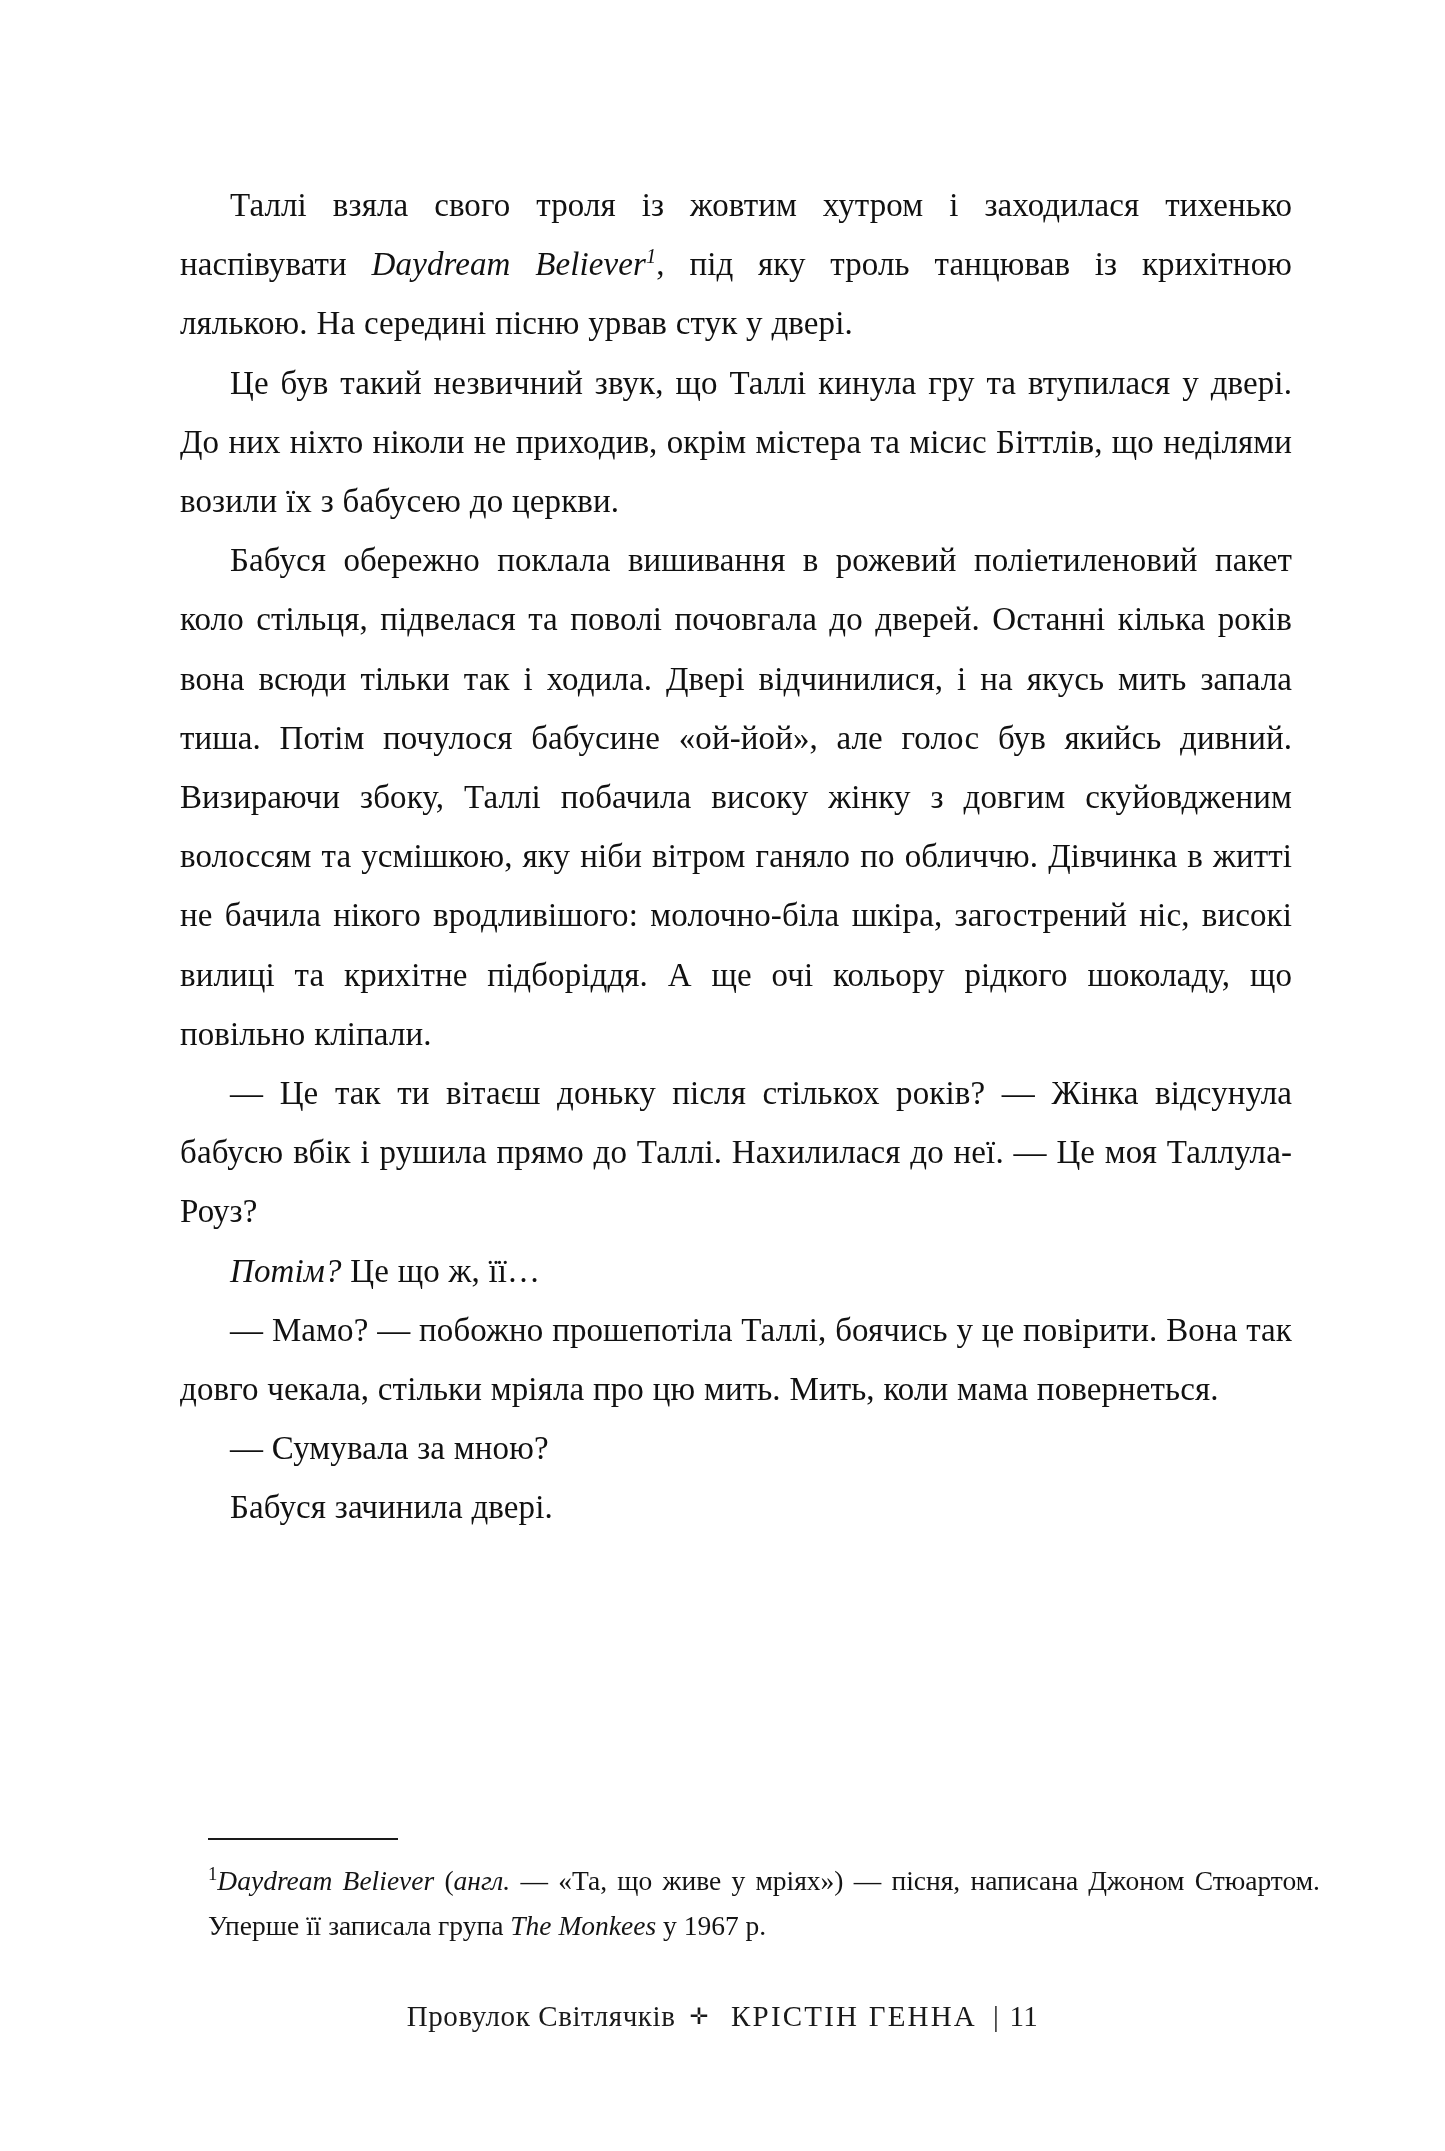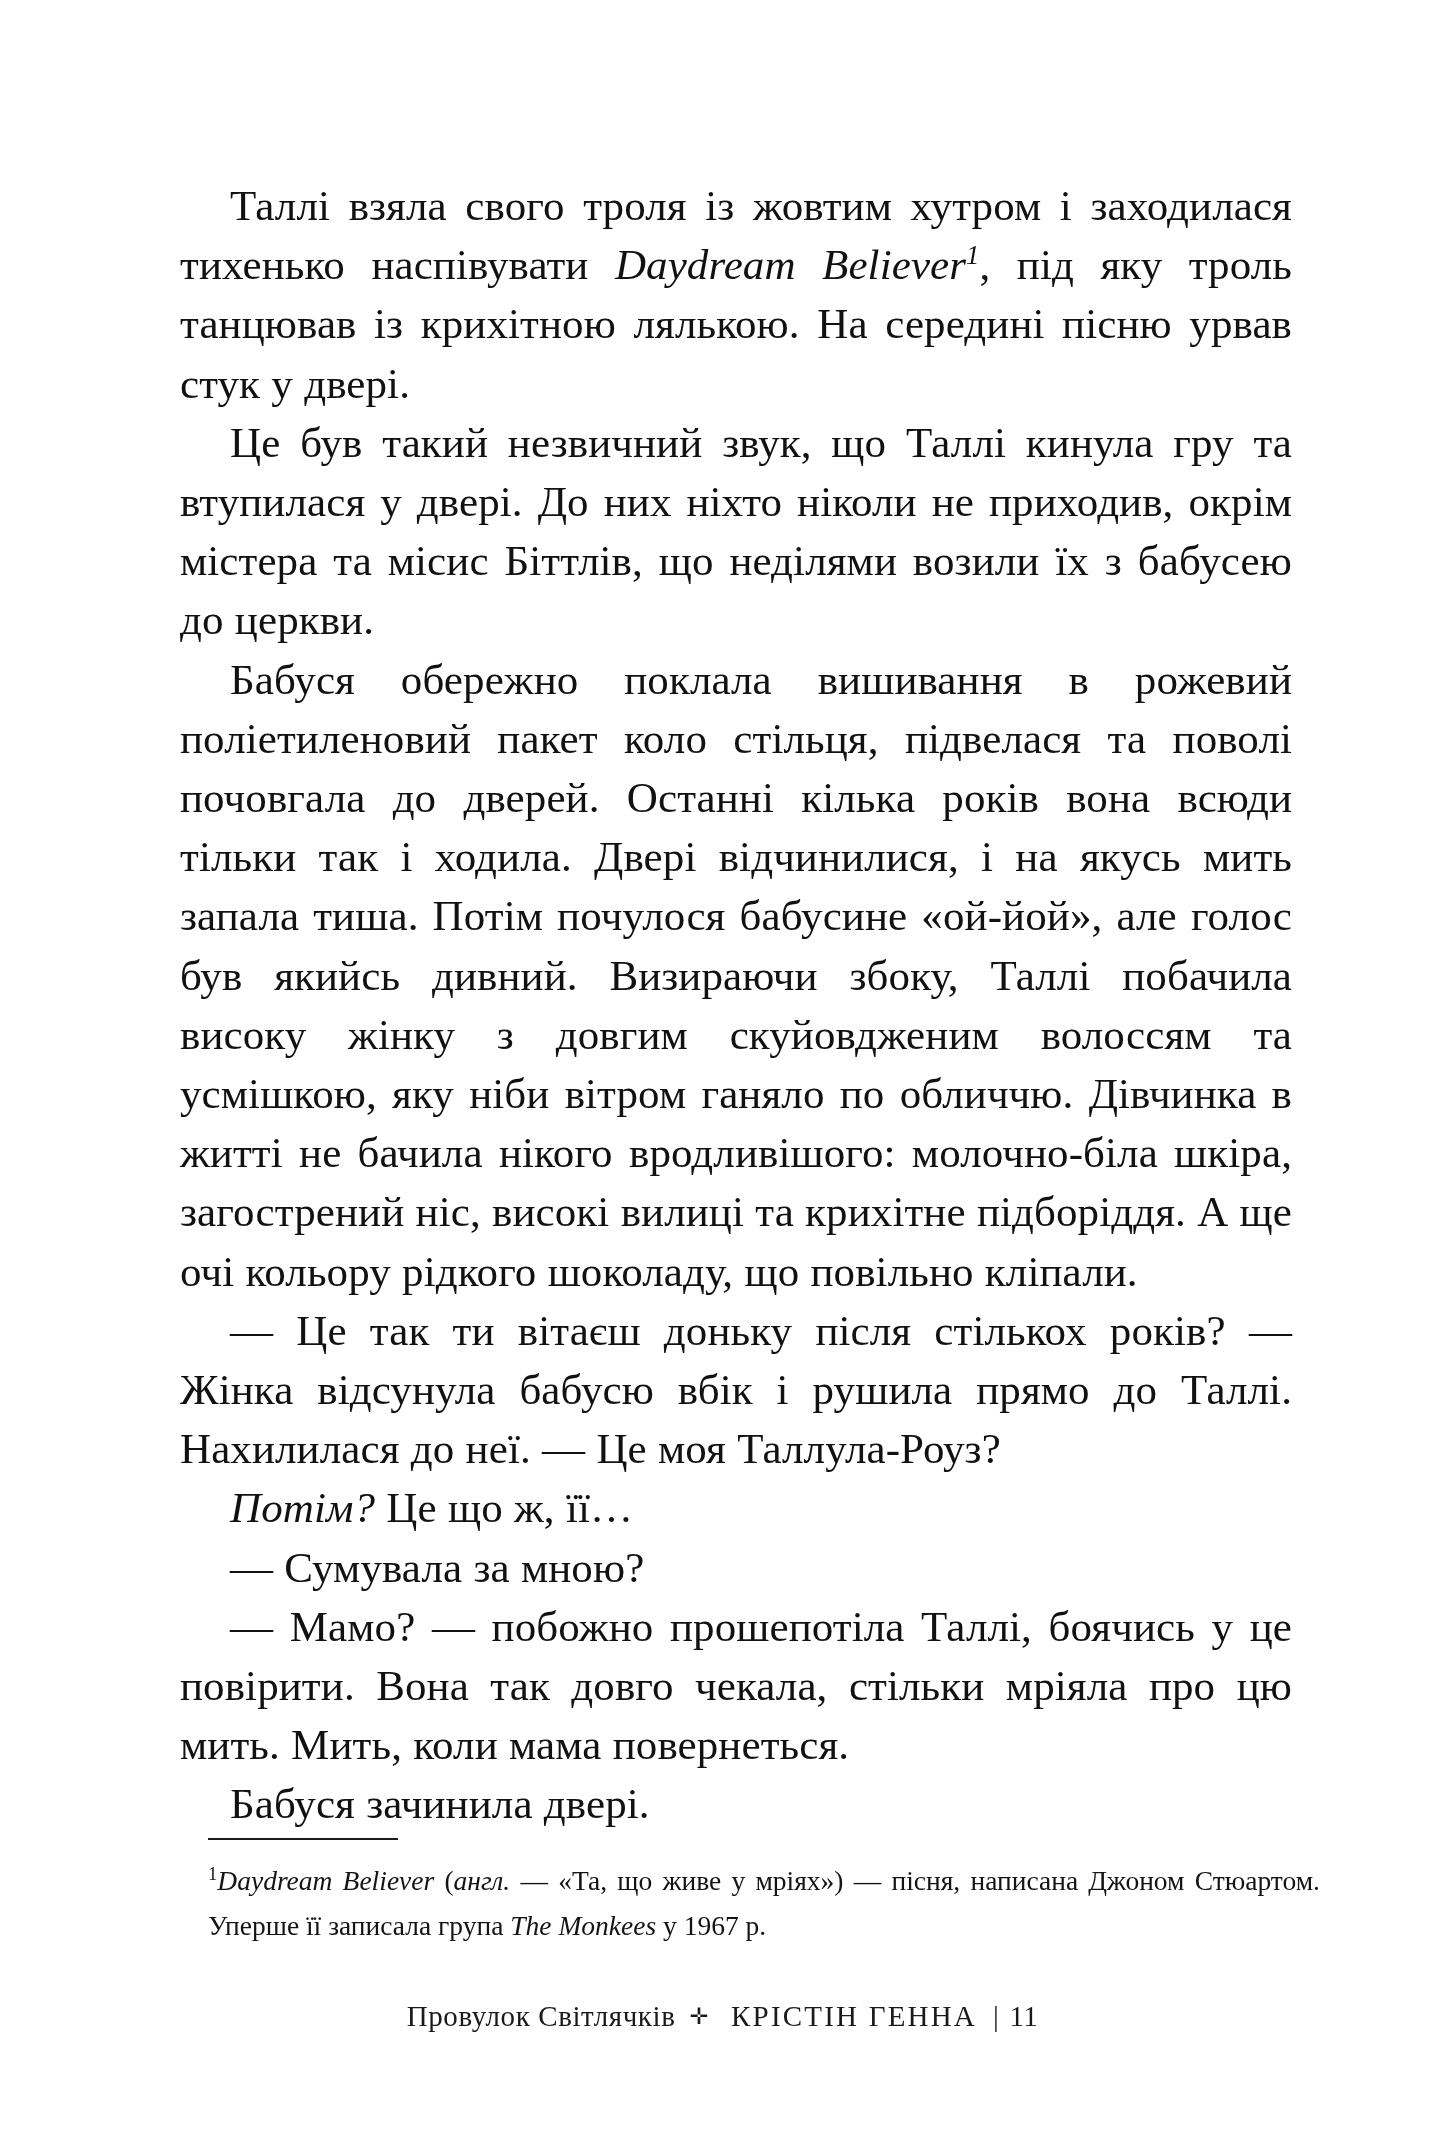--- a/index.html
+++ b/index.html
@@ -23,21 +23,21 @@
   .text-column {
     position: absolute;
     left: 180px;
     top: 176px;
     width: 1112px;
   }
   p.body-par {
     margin: 0;
     text-indent: 50px;
     text-align: justify;
-    font-size: 43px;
+    font-size: 33px;
     line-height: 59.2px;
     letter-spacing: 0.1px;
     word-spacing: 0.4px;
     -webkit-hyphens: auto;
     hyphens: auto;
     color: #111111;
   }
   em.title-it {
     font-style: italic;
   }
@@ -118,23 +118,23 @@
     <p class="body-par">Це був такий незвичний звук, що Таллі кинула гру та втупилася у двері. До них ніхто ніколи не приходив, окрім містера та місис Біттлів, що неділями возили їх з бабусею до церкви.</p>
 
     <p class="body-par">Бабуся обережно поклала вишивання в рожевий поліетиленовий пакет коло стільця, підвелася та поволі почовгала до дверей. Останні кілька років вона всюди тільки так і ходила. Двері відчинилися, і на якусь мить запала тиша. Потім почулося бабусине «ой-йой», але голос був якийсь дивний. Визираючи збоку, Таллі побачила високу жінку з довгим скуйовдженим волоссям та усмішкою, яку ніби вітром ганяло по обличчю. Дівчинка в житті не бачила нікого вродливішого: молочно-біла шкіра, загострений ніс, високі вилиці та крихітне підборіддя. А ще очі кольору рідкого шоколаду, що повільно кліпали.</p>
 
     <p class="body-par">— Це так ти вітаєш доньку після стількох років? — Жінка відсунула бабусю вбік і рушила прямо до Таллі. Нахилилася до неї. — Це моя Таллула-Роуз?</p>
 
     <p class="body-par">
       <em class="title-it">Потім?</em><span> Це що ж, її…</span>
     </p>
 
+    <p class="body-par">— Мамо? — побожно прошепотіла Таллі, боячись у це повірити. Вона так довго чекала, стільки мріяла про цю мить. Мить, коли мама повернеться.</p>
+
     <p class="body-par">— Сумувала за мною?</p>
-
-    <p class="body-par">— Мамо? — побожно прошепотіла Таллі, боячись у це повірити. Вона так довго чекала, стільки мріяла про цю мить. Мить, коли мама повернеться.</p>
 
 
     <p class="body-par">Бабуся зачинила двері.</p>
 
   </div>
 
   <div class="footnote-block">
     <div class="fn-rule"></div>
     <p class="footnote">
       <span class="fn-num">1</span><em class="title-it">Daydream Believer</em><span> (</span><em class="title-it">англ.</em><span> — «Та, що живе у мріях») — пісня, написана Джоном Стюартом. Уперше її записала група </span><em class="title-it">The Monkees</em><span> у 1967 р.</span>

